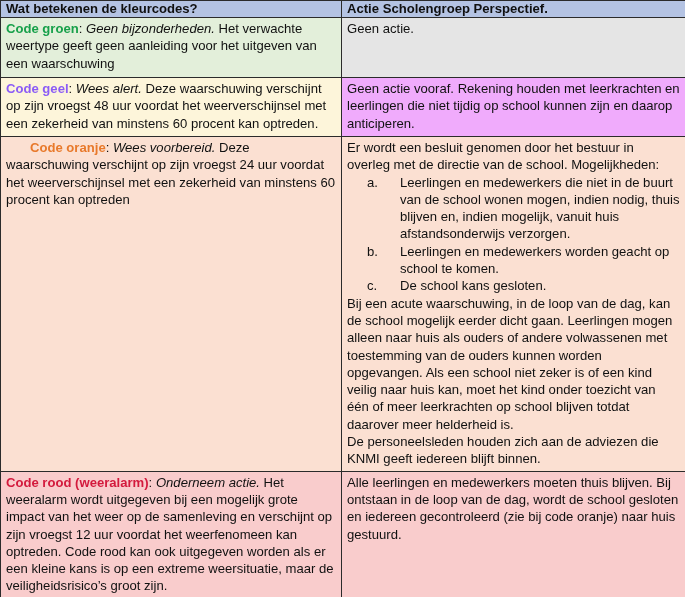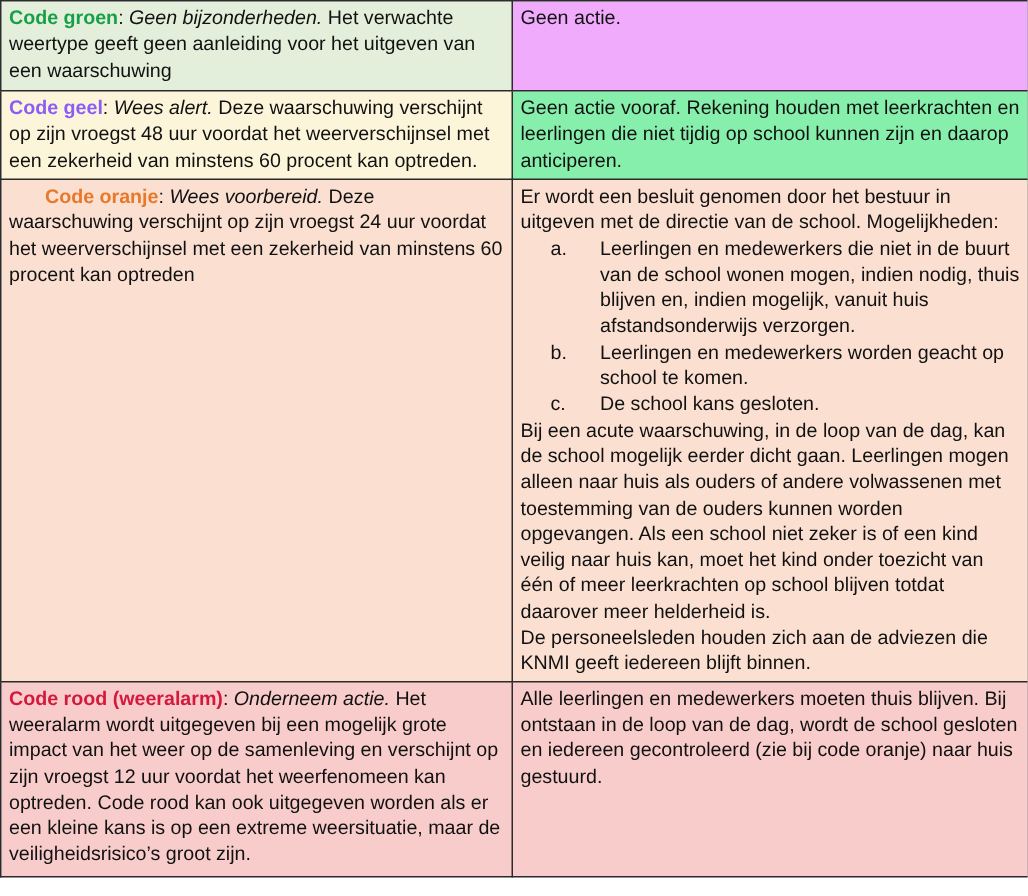--- a/index.html
+++ b/index.html
@@ -40,22 +40,22 @@
     background: #b4c3e3;
     font-weight: bold;
     font-size: 13.1px;
     line-height: 15px;
     padding-top: 0px;
     padding-bottom: 1px;
     color: #101010;
   }
 
   
-  .row-green  td { background: #f0abfc; }
-  .row-yellow td { background: #86efac; }
+  .row-green  td { background: #e5e5e5; }
+  .row-yellow td { background: #f0abfc; }
   .row-orange td { background: #fbe0d2; }
   .row-red    td { background: #f9cccc; }
 
   .cell-green-left  { background: #e3efda !important; margin-left: 16px; }
   .cell-yellow-left { background: #fdf5da !important; }
   .cell-orange-left { background: #fbe0d2 !important; }
   .cell-red-left    { background: #f9cccc !important; }
 
   
   .code-label { font-weight: bold; }
@@ -99,20 +99,28 @@
 </head>
 <body>
 
 <table class="doc-table">
   <colgroup>
       <col class="c1">
       <col class="c2">
     </colgroup>
   <tbody>
 
+    <tr class="row-header">
+      <td>
+        <span>Wat betekenen de kleurcodes?</span>
+      </td>
+      <td>
+        <span>Actie Scholengroep Perspectief.</span>
+      </td>
+    </tr>
 
     <tr class="row-green">
       <td class="cell-green-left">
         <p><span class="code-label code-green">Code groen</span><span>: </span><span class="ital">Geen bijzonderheden.</span><span> Het verwachte weertype geeft geen aanleiding voor het uitgeven van een waarschuwing</span></p>
       </td>
       <td>
         <p>Geen actie.</p>
       </td>
     </tr>
 
@@ -123,21 +131,21 @@
       <td>
         <p>Geen actie vooraf. Rekening houden met leerkrachten en leerlingen die niet tijdig op school kunnen zijn en daarop anticiperen.</p>
       </td>
     </tr>
 
     <tr class="row-orange">
       <td class="cell-orange-left">
         <p><span class="code-label code-orange">Code oranje</span><span>: </span><span class="ital">Wees voorbereid.</span><span> Deze waarschuwing verschijnt op zijn vroegst 24 uur voordat het weerverschijnsel met een zekerheid van minstens 60 procent kan optreden</span></p>
       </td>
       <td>
-        <p>Er wordt een besluit genomen door het bestuur in uitgeven met de directie van de school. Mogelijkheden:</p>
+        <p>Er wordt een besluit genomen door het bestuur in overleg met de directie van de school. Mogelijkheden:</p>
         <ol class="alpha">
           <li>
             <span class="marker">a.</span>
             <span>Leerlingen en medewerkers die niet in de buurt van de school wonen mogen, indien nodig, thuis blijven en, indien mogelijk, vanuit huis afstandsonderwijs verzorgen.</span>
           </li>
           <li>
             <span class="marker">b.</span>
             <span>Leerlingen en medewerkers worden geacht op school te komen.</span>
           </li>
           <li>

